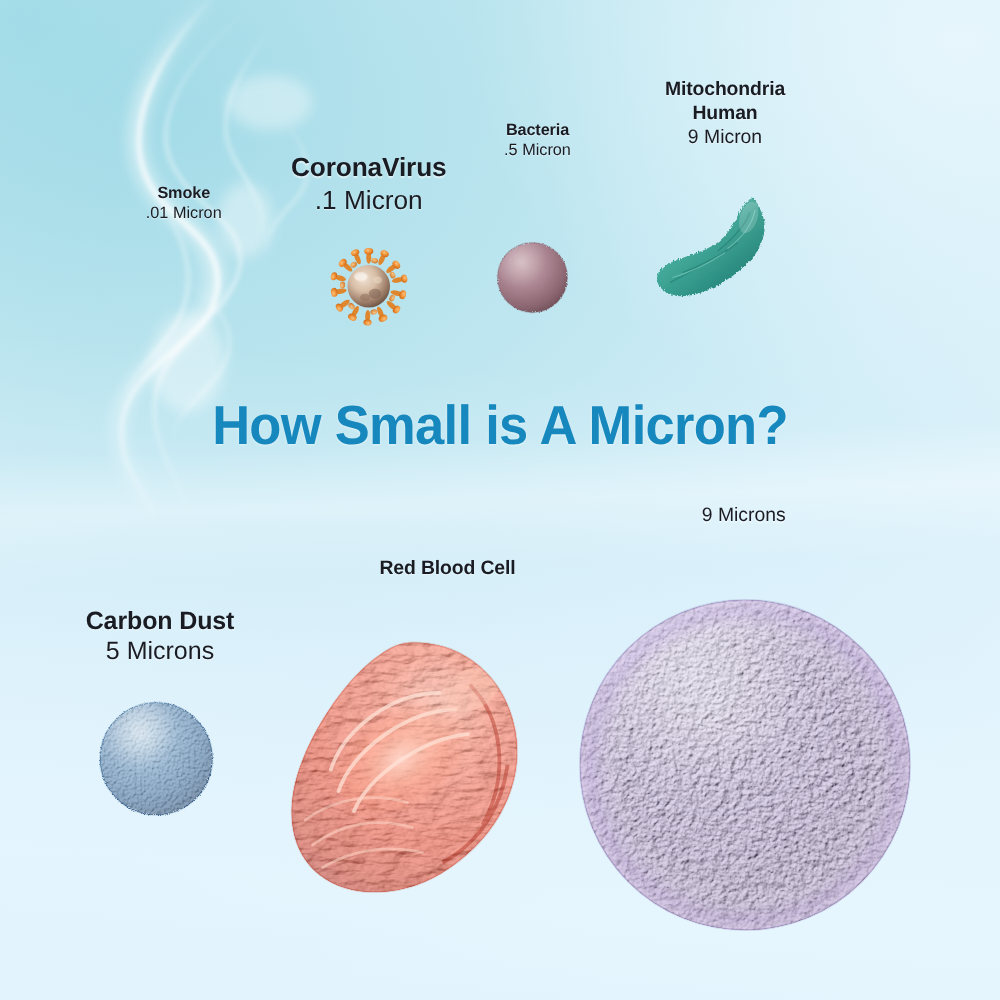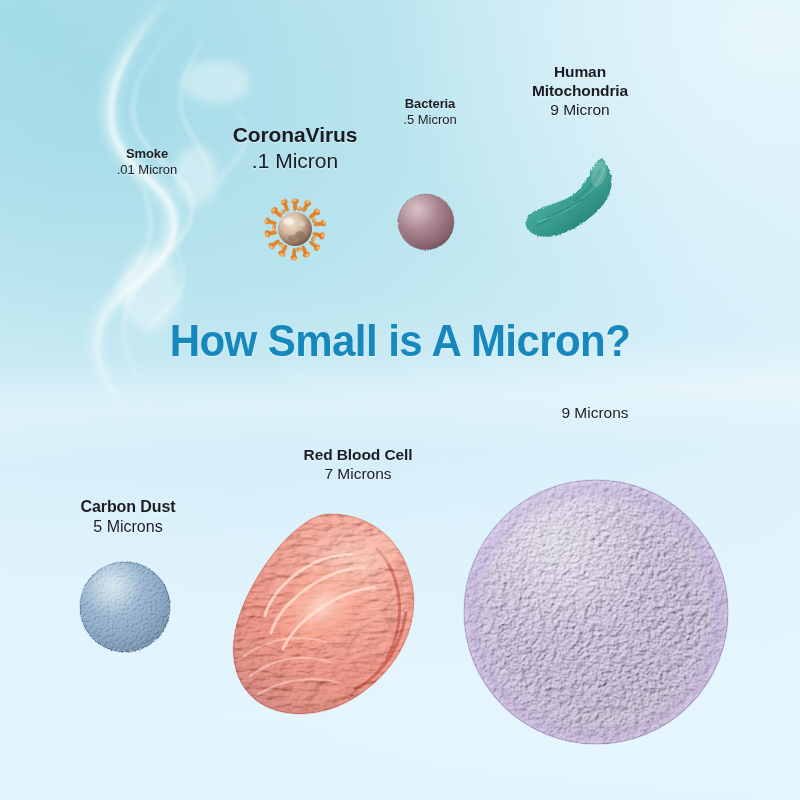--- a/index.html
+++ b/index.html
@@ -62,21 +62,21 @@
     text-shadow:0 1px 1px rgba(255,255,255,.55);
   }
   .label .nm{ font-weight:bold; display:block; letter-spacing:-.1px; }
   .label .sz{ font-weight:normal; display:block; }
 
   .lbl-smoke      { left:62px;  top:146px; width:170px; font-size:13px; }
   .lbl-corona     { left:215px; top:122px; width:160px; font-size:21px; }
   .lbl-bacteria   { left:360px; top:96px; width:140px; font-size:13px; }
   .lbl-mito       { left:490px; top:63px;  width:180px; font-size:15.5px; }
 
-  .lbl-carbon     { left:48px;  top:497px; width:160px; font-size:16px; }
+  .lbl-carbon     { left:48px;  top:485px; width:160px; font-size:20px; }
   .lbl-rbc        { left:273px; top:446px; width:170px; font-size:15.5px; }
   .lbl-mold       { left:500px; top:404px; width:190px; font-size:15.5px; }
 
   
   .title{
     position:absolute;
     left:0; right:0;
     top:316px;
     text-align:center;
     color:#1788bd;
@@ -494,34 +494,33 @@
     <span class="nm">CoronaVirus</span>
     <span class="sz">.1 Micron</span>
   </div>
 
   <div class="label lbl-bacteria">
     <span class="nm">Bacteria</span>
     <span class="sz">.5 Micron</span>
   </div>
 
   <div class="label lbl-mito">
+    <span class="nm">Mitochondria</span>
     <span class="nm">Human</span>
-    <span class="nm">Mitochondria</span>
     <span class="sz">9 Micron</span>
   </div>
 
   <div class="title">How Small is A Micron?</div>
 
   <div class="label lbl-carbon">
     <span class="nm">Carbon Dust</span>
     <span class="sz">5 Microns</span>
   </div>
 
   <div class="label lbl-rbc">
     <span class="nm">Red Blood Cell</span>
-    <span class="sz">7 Microns</span>
   </div>
 
   <div class="label lbl-mold">
     <span class="sz">9 Microns</span>
   </div>
 
 </div>
 
 </body></html>

